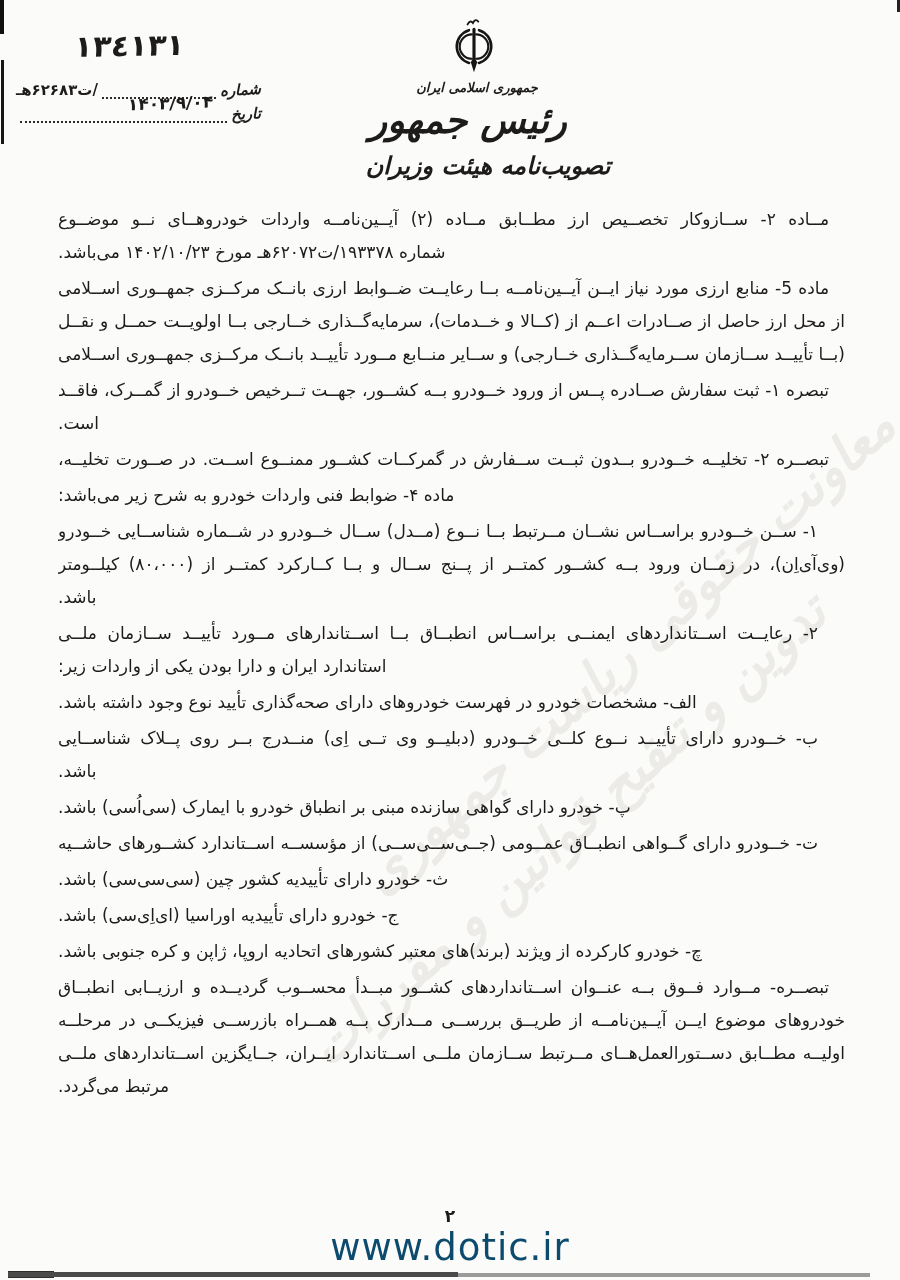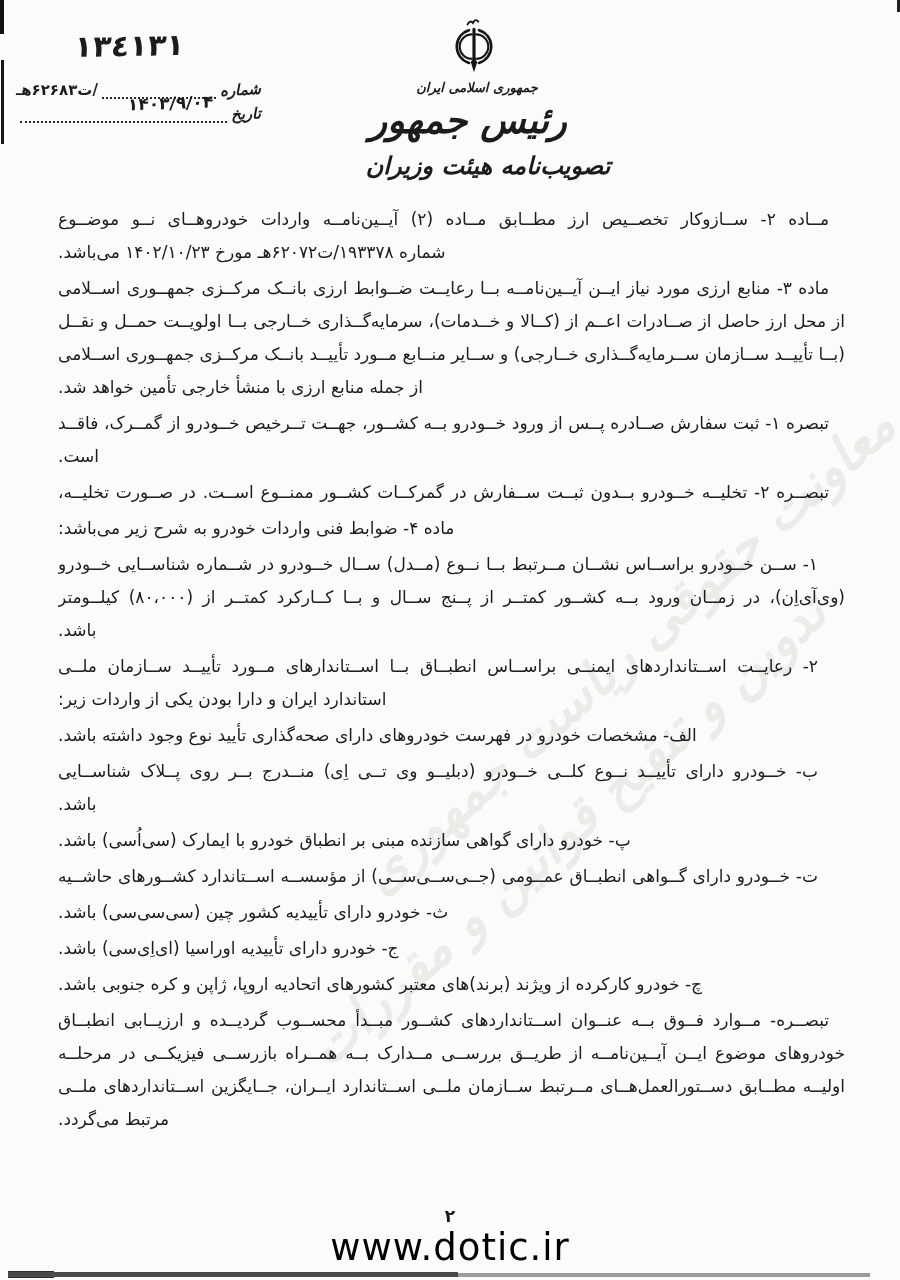--- a/index.html
+++ b/index.html
@@ -44,21 +44,21 @@
   .line{height:33px;line-height:33px;overflow:hidden;text-align:left;}
   .line.j{text-align:justify;text-align-last:justify;}
   .line.p{margin-top:3px;}
   .line.i1{padding-right:16px;}
   .line.i2{padding-right:27px;}
   .line b{font-weight:normal;}
   
   .pagenum{position:absolute;top:1206px;left:0;right:0;text-align:center;font-size:17px;font-weight:bold;}
   .site{
     position:absolute;top:1226px;left:0;right:0;text-align:center;
-    font-size:37px;letter-spacing:1px;color:#000000;text-decoration:none;
+    font-size:37px;letter-spacing:1px;color:#0c4a6e;text-decoration:none;
   }
   
   .edge-l1{position:absolute;left:0;top:0;width:4px;height:34px;background:#111;}
   .edge-l2{position:absolute;left:1px;top:60px;width:3px;height:84px;background:#161616;}
   .edge-r1{position:absolute;right:0;top:0;width:3px;height:12px;background:#222;}
   .bstrip1{position:absolute;left:8px;top:1272px;width:450px;height:5px;background:#4a4a4a;}
   .bstrip2{position:absolute;left:458px;top:1273px;width:412px;height:4px;background:#9b9b9b;}
   .bstrip3{position:absolute;left:8px;top:1271px;width:46px;height:7px;background:#2e2e2e;}
 </style>
 </head>
@@ -97,24 +97,23 @@
 </div>
 
 <div class="watermark">
   <span class="wm1">معاونت حقوقی ریاست جمهوری</span>
   <span class="wm2">تدوین و تنقیح قوانین و مقررات</span>
 </div>
 
 <div class="doc-body" id="doc-body">
     <div class="line j i1 p"><b>مــاده ۲-</b> ســازوکار تخصــیص ارز مطــابق مــاده (۲) آیــین‌نامــه واردات خودروهــای نــو موضــوع تصــویب‌نامه</div>
     <div class="line e">شماره ۱۹۳۳۷۸/ت۶۲۰۷۲هـ مورخ ۱۴۰۲/۱۰/۲۳ می‌باشد.</div>
-    <div class="line j i1 p"><b>ماده ۳-</b> منابع ارزی مورد نیاز ایــن آیــین‌نامــه بــا رعایــت ضــوابط ارزی بانــک مرکــزی جمهــوری اســلامی ایــران</div>
+    <div class="line j i1 p"><b>ماده 5-</b> منابع ارزی مورد نیاز ایــن آیــین‌نامــه بــا رعایــت ضــوابط ارزی بانــک مرکــزی جمهــوری اســلامی ایــران</div>
     <div class="line j">از محل ارز حاصل از صــادرات اعــم از (کــالا و خــدمات)، سرمایه‌گــذاری خــارجی بــا اولویــت حمــل و نقــل عمــومی</div>
     <div class="line j">(بــا تأییــد ســازمان ســرمایه‌گــذاری خــارجی) و ســایر منــابع مــورد تأییــد بانــک مرکــزی جمهــوری اســلامی ایــران</div>
-    <div class="line e">از جمله منابع ارزی با منشأ خارجی تأمین خواهد شد.</div>
     <div class="line j i1 p">تبصره ۱- ثبت سفارش صــادره پــس از ورود خــودرو بــه کشــور، جهــت تــرخیص خــودرو از گمــرک، فاقــد اعتبــار</div>
     <div class="line e">است.</div>
     <div class="line j i1 p">تبصــره ۲- تخلیــه خــودرو بــدون ثبــت ســفارش در گمرکــات کشــور ممنــوع اســت. در صــورت تخلیــه، خــودرو</div>
     <div class="line e i1 p"><b>ماده ۴-</b> ضوابط فنی واردات خودرو به شرح زیر می‌باشد:</div>
     <div class="line j i2 p"><b>۱-</b> ســن خــودرو براســاس نشــان مــرتبط بــا نــوع (مــدل) ســال خــودرو در شــماره شناســایی خــودرو</div>
     <div class="line j">(وی‌آی‌اِن)، در زمــان ورود بــه کشــور کمتــر از پــنج ســال و بــا کــارکرد کمتــر از (۸۰،۰۰۰) کیلــومتر</div>
     <div class="line e">باشد.</div>
     <div class="line j i2 p"><b>۲-</b> رعایــت اســتانداردهای ایمنــی براســاس انطبــاق بــا اســتاندارهای مــورد تأییــد ســازمان ملــی</div>
     <div class="line e">استاندارد ایران و دارا بودن یکی از واردات زیر:</div>
     <div class="line e i2 p">الف- مشخصات خودرو در فهرست خودروهای دارای صحه‌گذاری تأیید نوع وجود داشته باشد.</div>

